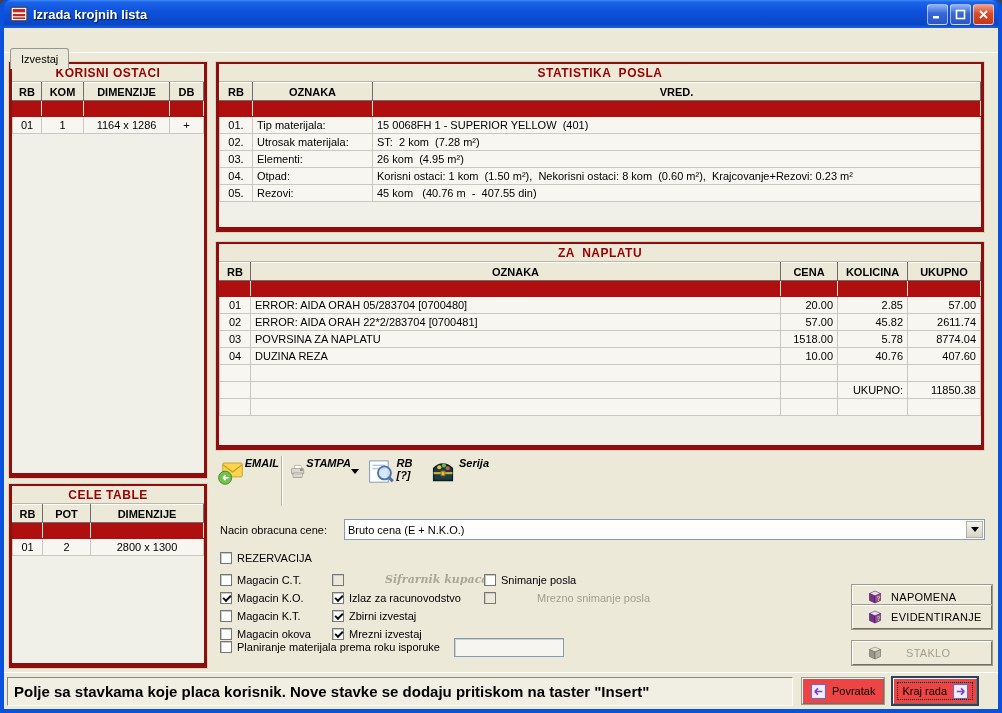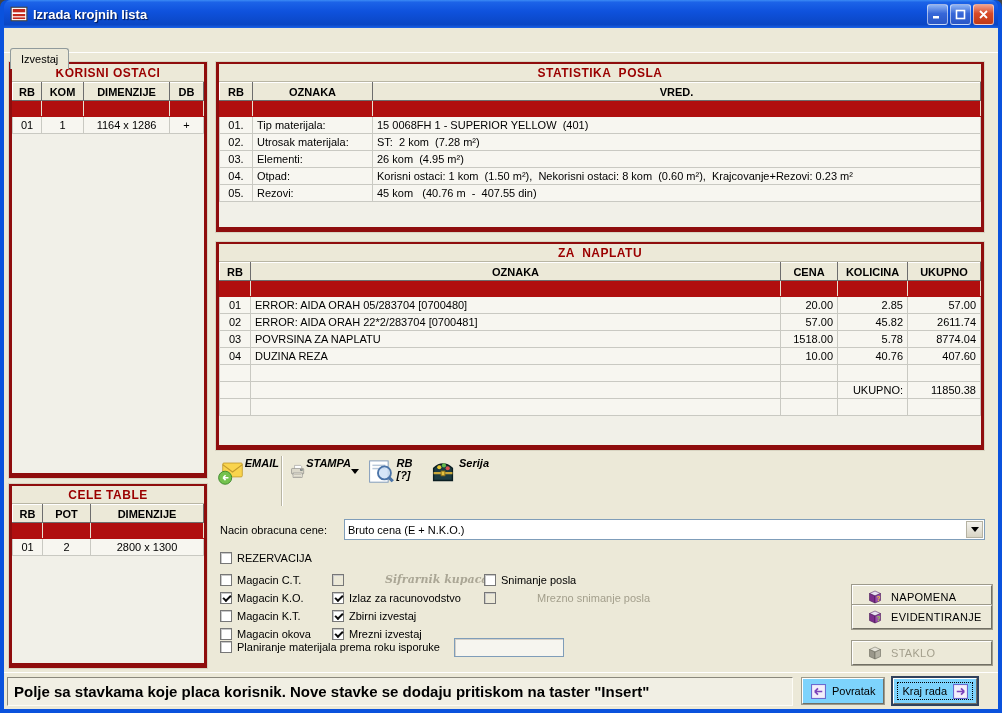--- a/index.html
+++ b/index.html
@@ -123,21 +123,21 @@
   
   .statusrow{ position:absolute; left:0; bottom:0; width:100%; height:37px; display:flex; align-items:center; padding:0 3px; border-top:1px solid #fff; }
   .statusmsg{
     width:786px; height:29px; background:#f1efe4;
     border:1px solid; border-color:#8a887c #fdfcf6 #fdfcf6 #8a887c;
     display:flex; align-items:center; padding:0 6px;
     font-size:15px; font-weight:bold; color:#000; white-space:pre; overflow:hidden;
   }
   .nav-btn{
     height:26px; margin-left:9px; padding:0 8px;
-    background:#7dd3fc; border:1px solid; border-color:#fff #716f64 #716f64 #fff;
+    background:#ef4444; border:1px solid; border-color:#fff #716f64 #716f64 #fff;
     box-shadow:0 0 0 1px #9d9a8b; display:flex; align-items:center; gap:6px;
     font-size:11px; color:#000; cursor:pointer; white-space:pre;
   }
   .nav-btn.default{ box-shadow:0 0 0 2px #30415c; outline:1px dotted #000; outline-offset:-5px; }
   .nav-btn svg{ flex:0 0 auto; }
 </style>
 </head>
 <body>
 
 <div class="window">
@@ -507,21 +507,21 @@
       </div>
       <div class="action-btn" style="top:532px;margin-top:20px;">
         <svg class="bico" viewBox="0 0 16 16">
           <path d="M2.5 4.5 L8 2 L13.5 4.5 L8 7 Z" fill="#e9e2f2" stroke="#5a2a6a" stroke-width=".6"></path>
           <path d="M2.5 4.5 V11.5 L8 14 V7 Z" fill="#7b2d8b" stroke="#4a1a56" stroke-width=".6"></path>
           <path d="M13.5 4.5 V11.5 L8 14 V7 Z" fill="#9b4dab" stroke="#4a1a56" stroke-width=".6"></path>
           <text x="9.6" y="12" font-size="6.5" fill="#8fdc4a" font-weight="bold">?</text>
         </svg>
         <div class="blbl">EVIDENTIRANJE</div>
       </div>
-      <div class="action-btn disabled" style="top:588px;">
+      <div class="action-btn disabled" style="top:588px;gap:15px;">
         <svg class="bico" viewBox="0 0 16 16">
           <path d="M2.5 4.5 L8 2 L13.5 4.5 L8 7 Z" fill="#e6e4da" stroke="#7a786c" stroke-width=".6"></path>
           <path d="M2.5 4.5 V11.5 L8 14 V7 Z" fill="#9a978a" stroke="#6a685c" stroke-width=".6"></path>
           <path d="M13.5 4.5 V11.5 L8 14 V7 Z" fill="#b5b2a4" stroke="#6a685c" stroke-width=".6"></path>
         </svg>
         <div class="blbl">STAKLO</div>
       </div>
 
     </div>
 

